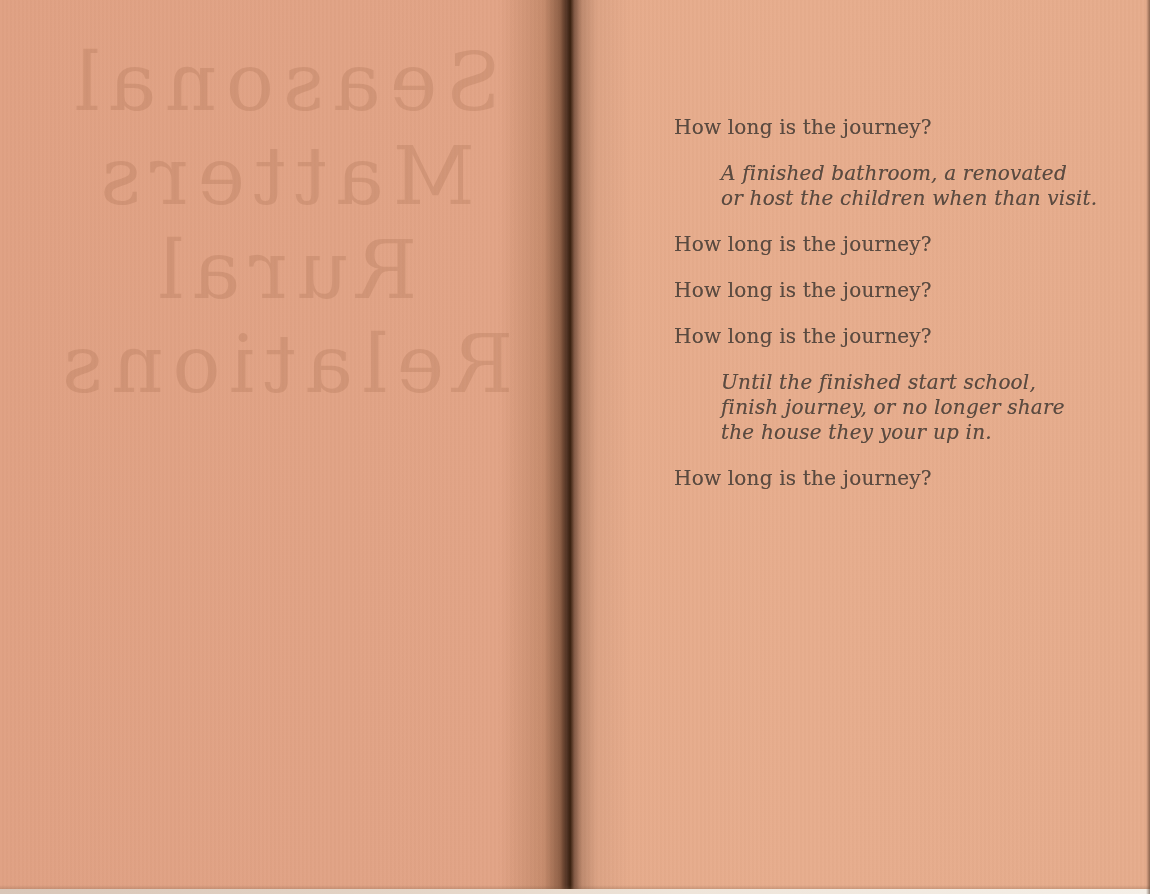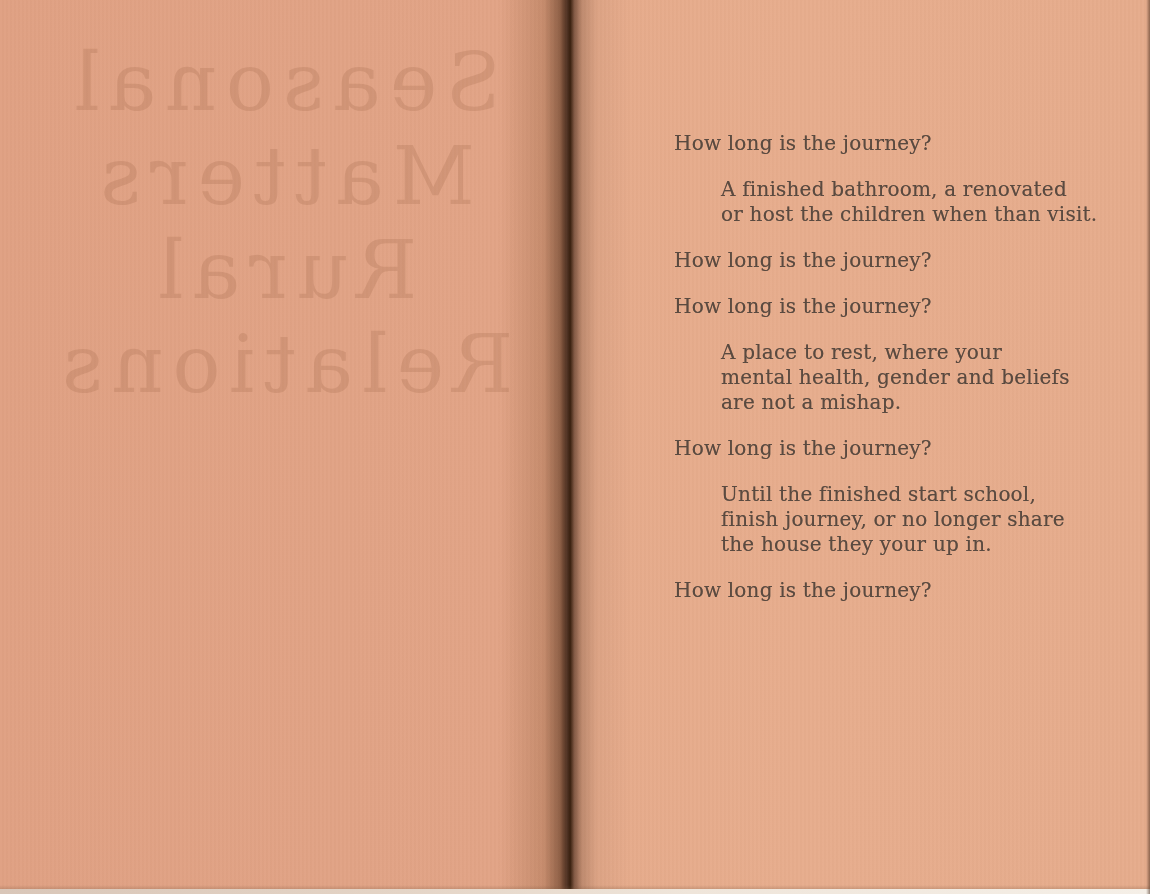--- a/index.html
+++ b/index.html
@@ -44,33 +44,34 @@
     position: absolute;
     left: 566px; top: 0;
     width: 584px; height: 894px;
     background:
       repeating-linear-gradient(90deg, rgba(255,255,255,0.015) 0 2px, rgba(0,0,0,0.012) 2px 4px),
       linear-gradient(90deg, #c89070 0%, #e0a585 2%, #e6ab8b 5%, #e7ad8d 40%, #e6ac8c 100%);
   }
   .poem {
     position: absolute;
     left: 108px;
-    top: 131px;
+    top: 115px;
     font-size: 20px;
     line-height: 25px;
     letter-spacing: 0.2px;
     color: #5a4a40;
     text-shadow: 0 0 0.6px rgba(90,74,64,0.55);
   }
   .refrain {
     margin: 0 0 21px 0;
     white-space: nowrap;
   }
   .stanza {
     margin: 0 4px 21px 47px;
+    font-style: italic;
   }
   .stanza-line { white-space: nowrap; }
   
   .gutter {
     position: absolute;
     left: 500px; top: 0;
     width: 130px; height: 894px;
     pointer-events: none;
     background: linear-gradient(90deg,
       rgba(66,38,24,0)    0%,
@@ -126,25 +127,20 @@
       <div class="stanza">
         <div class="stanza-line">A finished bathroom, a renovated</div>
         <div class="stanza-line">or host the children when than visit.</div>
       </div>
 
       <p class="refrain">How long is the journey?</p>
 
 
       <p class="refrain">How long is the journey?</p>
 
-      <div class="stanza">
-        <div class="stanza-line">A place to rest, where your</div>
-        <div class="stanza-line">mental health, gender and beliefs</div>
-        <div class="stanza-line">are not a mishap.</div>
-      </div>
 
       <p class="refrain">How long is the journey?</p>
 
       <div class="stanza">
         <div class="stanza-line">Until the finished start school,</div>
         <div class="stanza-line">finish journey, or no longer share</div>
         <div class="stanza-line">the house they your up in.</div>
       </div>
 
       <p class="refrain">How long is the journey?</p>

